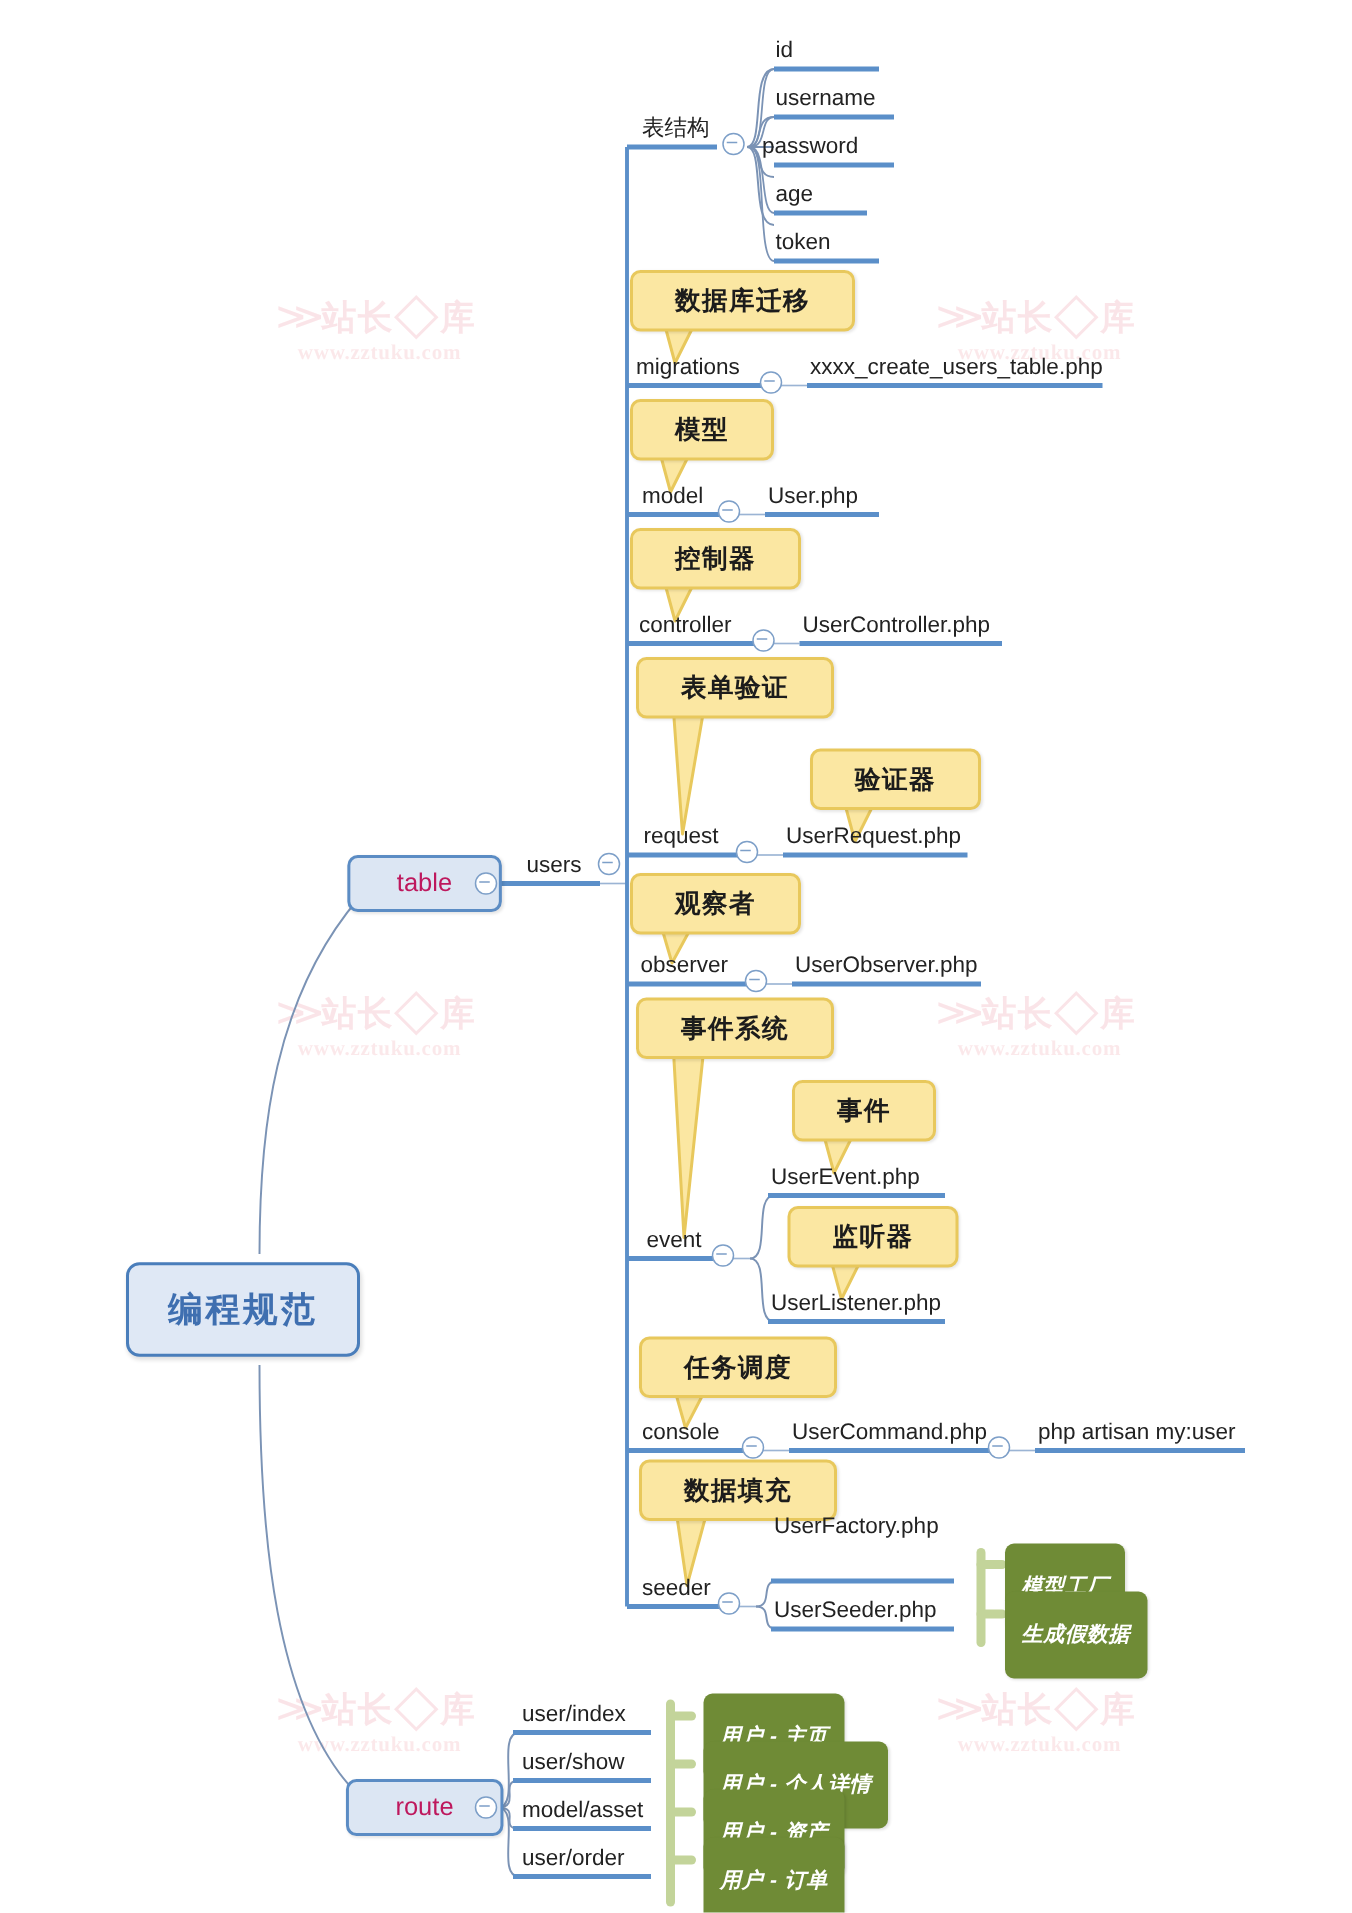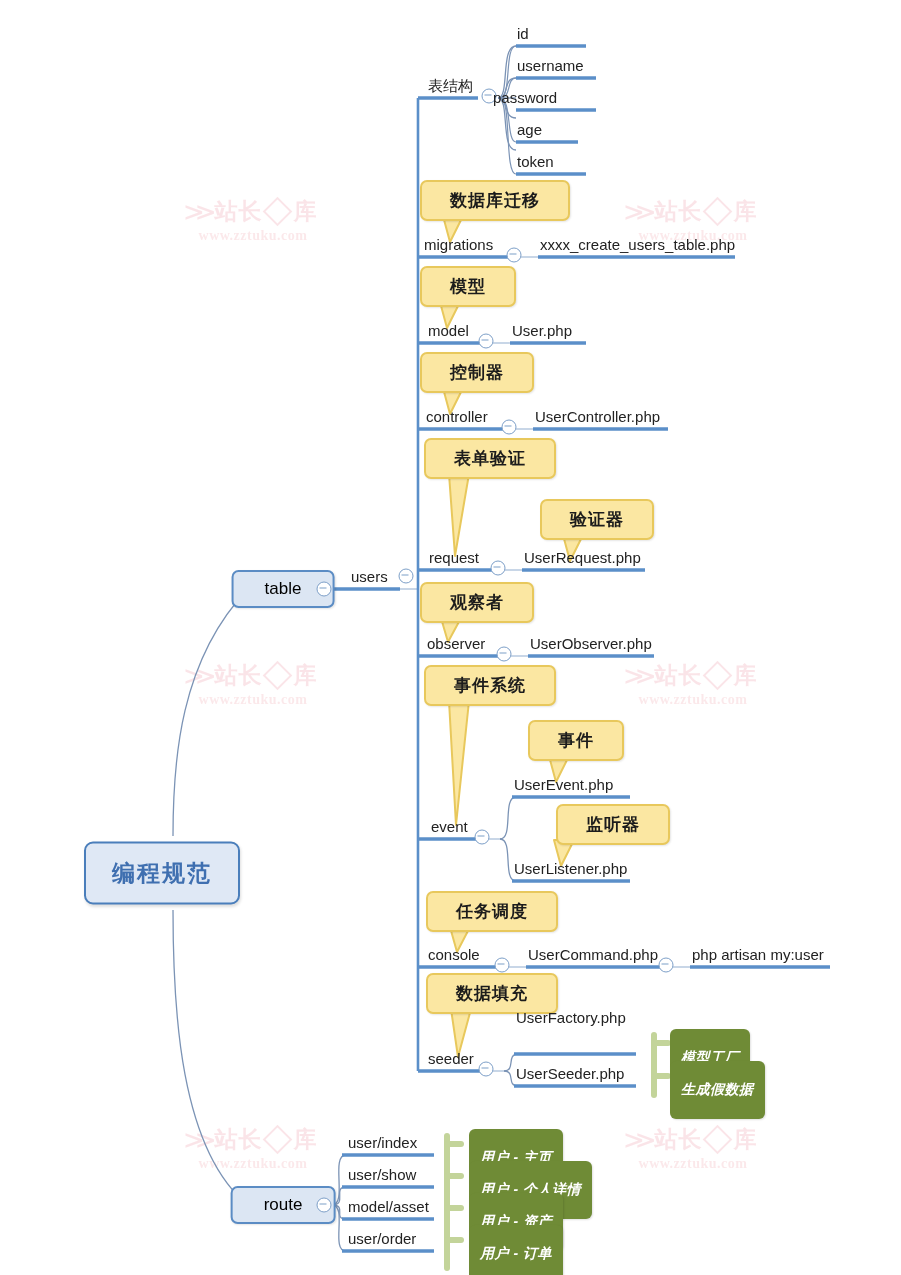--- a/index.html
+++ b/index.html
@@ -25,21 +25,21 @@
 
   
   .root-node{position:absolute;transform:translate(-50%,-50%);
       background:#dfe8f5;border:2.5px solid #4a7ebb;border-radius:9px;
       padding:14px 26px;font-size:23px;font-weight:700;color:#3f6fb0;
       letter-spacing:2px;box-shadow:1px 2px 3px rgba(0,0,0,.13);white-space:nowrap;}
 
   
   .box-node{position:absolute;transform:translate(-50%,-50%);
       background:#dce6f3;border:2px solid #5b8cc4;border-radius:7px;
-      padding:7px 31px;font-size:17px;color:#000000;white-space:nowrap;
+      padding:7px 31px;font-size:17px;color:#be185d;white-space:nowrap;
       box-shadow:1px 1px 2px rgba(0,0,0,.10);}
 
   
   .t-node{position:absolute;font-size:15px;color:#222;white-space:nowrap;
       line-height:1;transform:translateY(-100%);padding-bottom:3px;}
 
   
   .toggle{position:absolute;width:13px;height:13px;border-radius:50%;
       border:1px solid #7d9fc8;background:#fff;transform:translate(-50%,-50%);}
   .toggle:before{content:"";position:absolute;left:2px;top:5px;width:7px;height:1px;
@@ -250,21 +250,21 @@
   <div class="box-node" style="left:283px;top:1205px;">route</div>
 
   <div class="t-node" style="left:351px;top:587px;">users</div>
   <div class="toggle" style="left:324px;top:589px;"></div>
   <div class="toggle" style="left:406px;top:576px;"></div>
 
   <div class="t-node" style="left:428px;top:96px;">表结构</div>
   <div class="toggle" style="left:489px;top:96px;"></div>
   <div class="t-node" style="left:517px;top:44px;">id</div>
   <div class="t-node" style="left:517px;top:76px;">username</div>
-  <div class="t-node" style="left:493px;top:108px;">password</div>
+  <div class="t-node" style="left:508px;top:108px;">password</div>
   <div class="t-node" style="left:517px;top:140px;">age</div>
   <div class="t-node" style="left:517px;top:172px;">token</div>
 
   <div class="callout" style="left:420px;top:180px;">数据库迁移</div>
   <div class="t-node" style="left:424px;top:255px;">migrations</div>
   <div class="toggle" style="left:514px;top:255px;"></div>
   <div class="t-node" style="left:540px;top:255px;">xxxx_create_users_table.php</div>
 
   <div class="callout" style="left:420px;top:266px;">模型</div>
   <div class="t-node" style="left:428px;top:341px;">model</div>
@@ -282,21 +282,21 @@
   <div class="toggle" style="left:498px;top:568px;"></div>
   <div class="t-node" style="left:524px;top:568px;">UserRequest.php</div>
 
   <div class="callout" style="left:420px;top:582px;">观察者</div>
   <div class="t-node" style="left:427px;top:654px;">observer</div>
   <div class="toggle" style="left:504px;top:654px;"></div>
   <div class="t-node" style="left:530px;top:654px;">UserObserver.php</div>
 
   <div class="callout" style="left:424px;top:665px;">事件系统</div>
   <div class="callout" style="left:528px;top:720px;">事件</div>
-  <div class="callout" style="left:525px;top:804px;margin-left:31px;">监听器</div>
+  <div class="callout" style="left:525px;top:804px;">监听器</div>
   <div class="t-node" style="left:431px;top:837px;">event</div>
   <div class="toggle" style="left:482px;top:837px;"></div>
   <div class="t-node" style="left:514px;top:795px;">UserEvent.php</div>
   <div class="t-node" style="left:514px;top:879px;">UserListener.php</div>
 
   <div class="callout" style="left:426px;top:891px;">任务调度</div>
   <div class="t-node" style="left:428px;top:965px;">console</div>
   <div class="toggle" style="left:502px;top:965px;"></div>
   <div class="t-node" style="left:528px;top:965px;">UserCommand.php</div>
   <div class="toggle" style="left:666px;top:965px;"></div>

